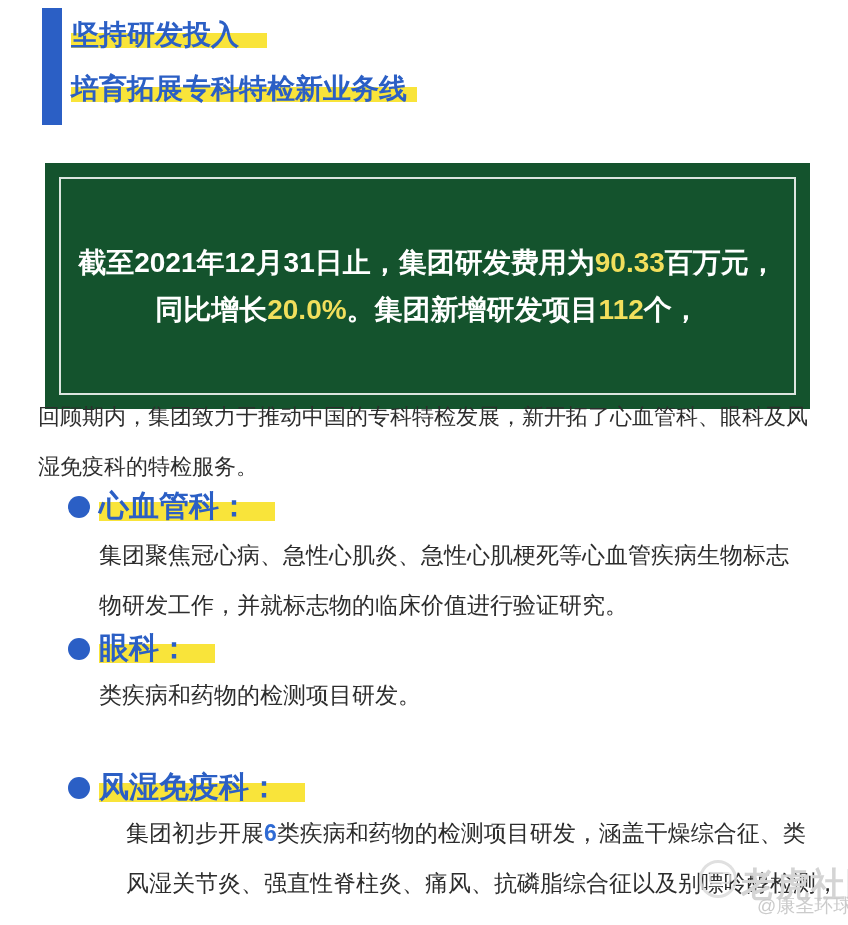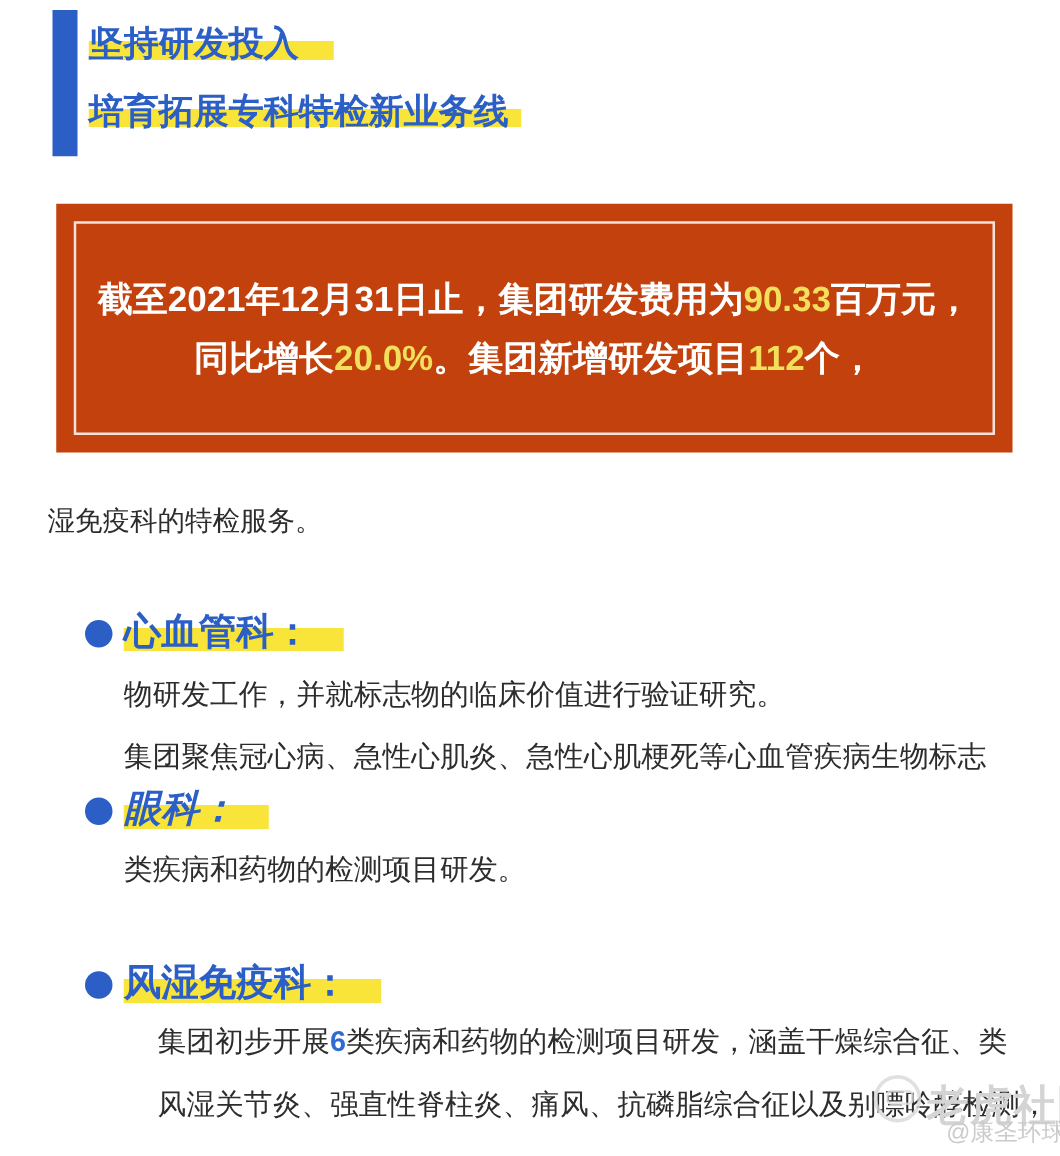--- a/index.html
+++ b/index.html
@@ -8,40 +8,40 @@
     font-family:"Liberation Sans",sans-serif;
   }
   
   .title-bar{position:absolute;left:42px;top:8px;width:20px;height:117px;background:#2b5fc5;}
   .title{position:absolute;left:71px;top:8px;color:#2b5fc5;font-weight:700;font-size:28px;}
   .t-line{height:54px;line-height:54px;white-space:nowrap;}
   .hl{background:linear-gradient(180deg, rgba(0,0,0,0) 45%, #f9e43a 45%, #f9e43a 93%, rgba(0,0,0,0) 93%);}
   .hl-t1{padding-right:28px;}
   .hl-t2{padding-right:10px;}
   
-  .stat-box{position:absolute;left:45px;top:163px;width:765px;height:199px;background:#c2410c;}
+  .stat-box{position:absolute;left:45px;top:163px;width:765px;height:246px;background:#14532d;}
   .stat-border{position:absolute;left:14px;top:14px;right:14px;bottom:14px;border:2px solid rgba(255,255,255,0.85);}
   .stat-content{
     position:absolute;left:18px;top:18px;right:18px;bottom:18px;
     display:flex;flex-direction:column;justify-content:center;align-items:center;
     color:#ffffff;font-weight:700;font-size:28px;
   }
   .stat-line{line-height:47px;white-space:nowrap;}
   .num{color:#f2df5c;}
   
   .intro{position:absolute;left:38px;top:392px;color:#2d2d2d;font-size:22px;}
   .body-line{line-height:50px;white-space:nowrap;}
   
   .dot{position:absolute;left:68px;width:22px;height:22px;border-radius:50%;background:#2b5fc5;}
   .sec-head{position:absolute;left:99px;height:40px;line-height:40px;color:#2b5fc5;font-weight:700;font-size:30px;white-space:nowrap;}
   .hl-head{background:linear-gradient(180deg, rgba(0,0,0,0) 40%, #f9e43a 40%, #f9e43a 97%, rgba(0,0,0,0) 97%);padding-right:26px;}
   .sec-body{position:absolute;left:99px;color:#2d2d2d;font-size:23px;}
   .blue-num{color:#2f6bd4;font-weight:700;}
   #dot1{top:496px;} #head1{top:486px;} #body1{top:530px;}
-  #dot2{top:638px;} #head2{top:628px;font-style:italic;} #body2{top:670px;}
+  #dot2{top:638px;} #head2{top:628px;} #body2{top:670px;}
   #dot3{top:777px;} #head3{top:767px;} #body3{top:808px;margin-left:27px;}
   
   .wm-logo{position:absolute;left:699px;top:860px;width:32px;height:32px;border:3px solid #d9d9d9;border-radius:50%;opacity:.8;}
   .wm-logo:after{content:"";position:absolute;left:7px;top:9px;width:18px;height:8px;border:2px solid #dedede;border-radius:4px;}
   .wm-brand{position:absolute;left:741px;top:862px;font-size:34px;font-weight:700;color:#d4d4d4;letter-spacing:1px;white-space:nowrap;}
   .wm-handle{position:absolute;left:757px;top:893px;font-size:19px;color:#cbcbcb;white-space:nowrap;}
 </style>
 </head>
 <body>
 
@@ -55,28 +55,29 @@
 
   <div class="stat-box">
     <div class="stat-border"></div>
     <div class="stat-content">
       <div class="stat-line"><span>截至2021年12月31日止，集团研发费用为</span><span class="num">90.33</span><span>百万元，</span></div>
       <div class="stat-line"><span>同比增长</span><span class="num">20.0%</span><span>。集团新增研发项目</span><span class="num">112</span><span>个，</span></div>
     </div>
   </div>
 
   <div class="intro">
+    <div class="body-line">回顾期内，集团致力于推动中国的专科特检发展，新开拓了心血管科、眼科及风</div>
     <div class="body-line">湿免疫科的特检服务。</div>
   </div>
 
   <span class="dot" id="dot1"></span>
   <div class="sec-head" id="head1"><span class="hl-head">心血管科：</span></div>
   <div class="sec-body" id="body1">
+    <div class="body-line">集团聚焦冠心病、急性心肌炎、急性心肌梗死等心血管疾病生物标志</div>
     <div class="body-line">物研发工作，并就标志物的临床价值进行验证研究。</div>
-    <div class="body-line">集团聚焦冠心病、急性心肌炎、急性心肌梗死等心血管疾病生物标志</div>
   </div>
 
   <span class="dot" id="dot2"></span>
   <div class="sec-head" id="head2"><span class="hl-head">眼科：</span></div>
   <div class="sec-body" id="body2">
     <div class="body-line">类疾病和药物的检测项目研发。</div>
   </div>
 
   <span class="dot" id="dot3"></span>
   <div class="sec-head" id="head3"><span class="hl-head">风湿免疫科：</span></div>

